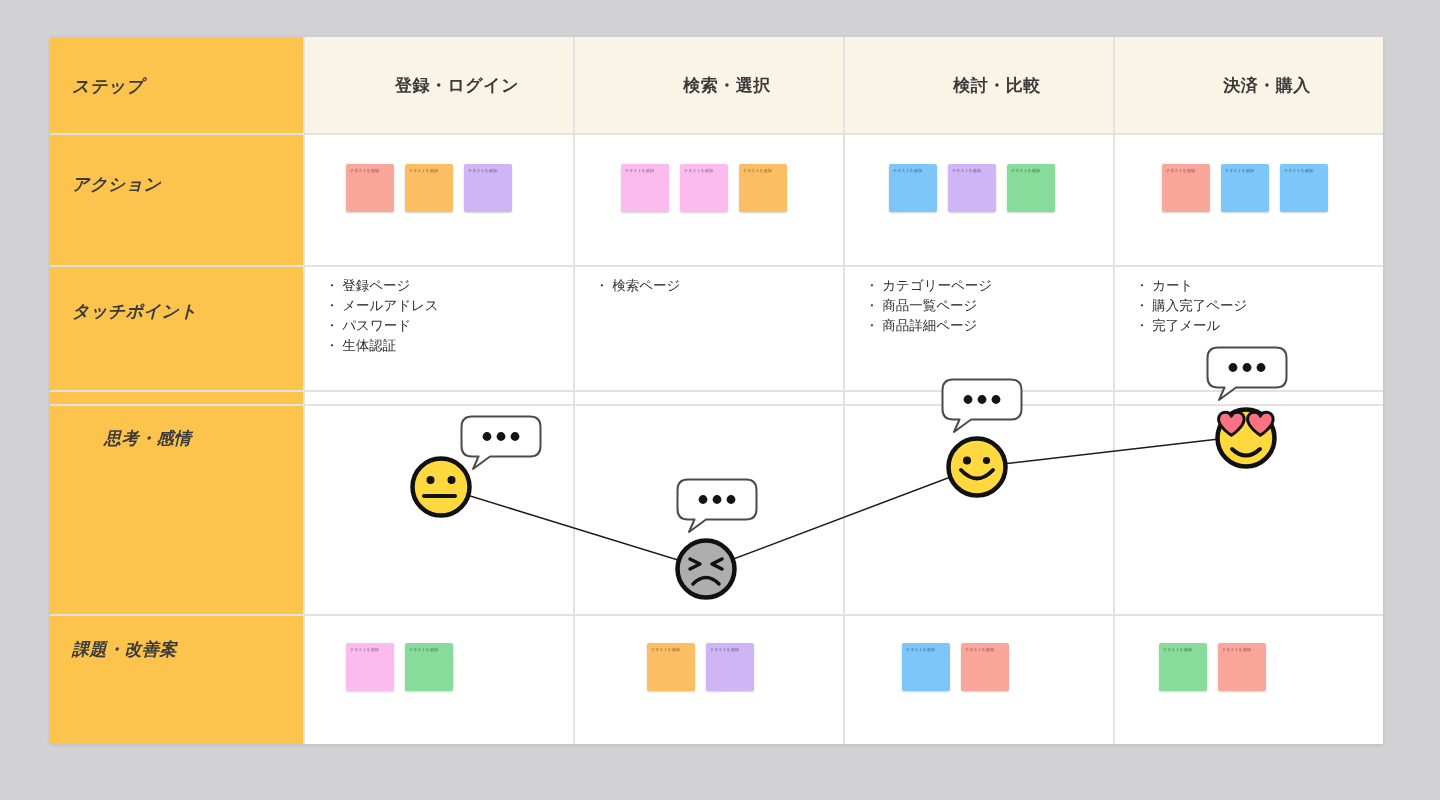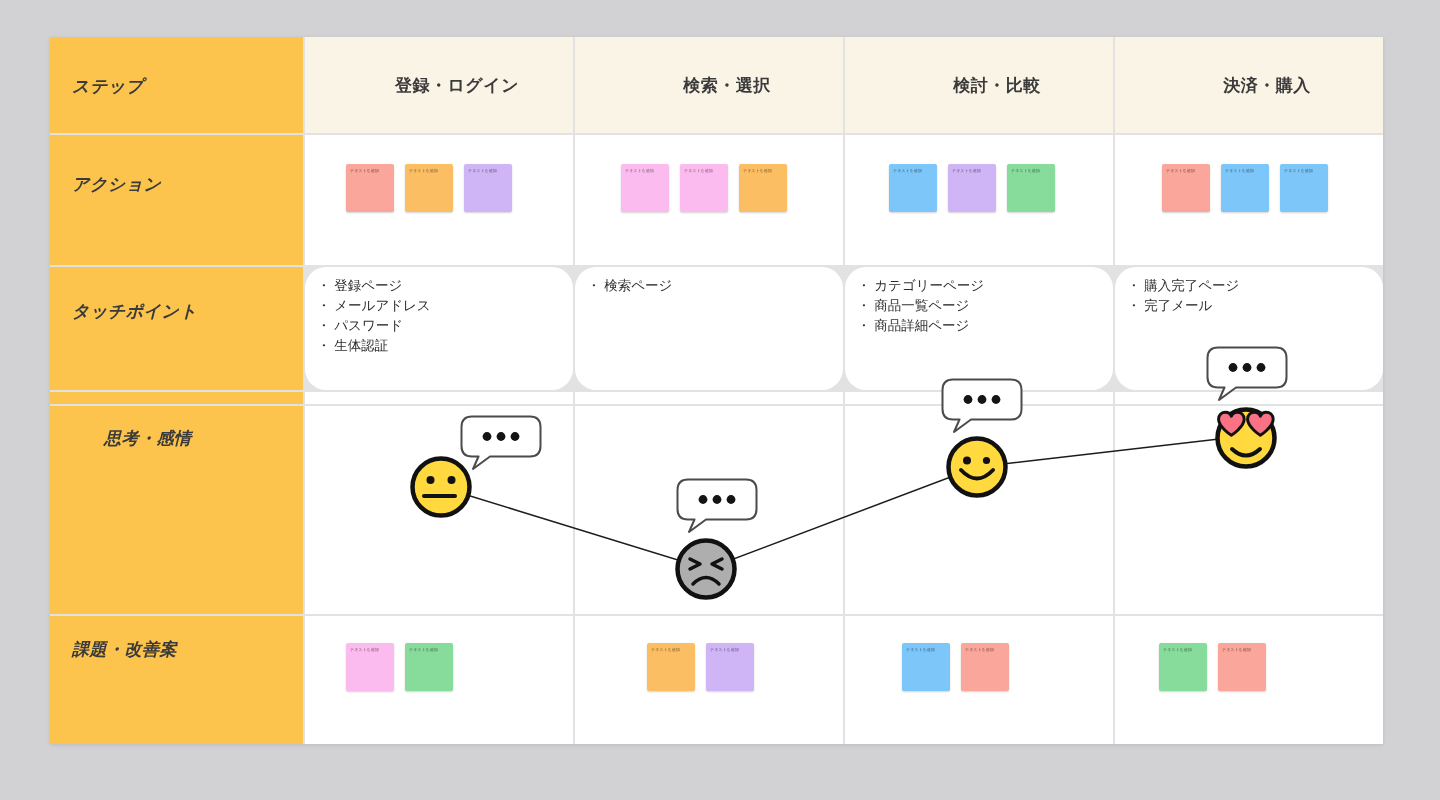--- a/index.html
+++ b/index.html
@@ -54,21 +54,21 @@
     transform:scale(.45); transform-origin:left top; width:220%; white-space:nowrap;
   }
   .sticky.salmon { background:#faa69a; }
   .sticky.orange { background:#fcbe63; }
   .sticky.violet { background:#cfb5f6; }
   .sticky.pink   { background:#fcbbee; }
   .sticky.blue   { background:#7dc6f9; }
   .sticky.green  { background:#87dc9c; }
 
   
-  .cell.touch { padding:9px 12px;border-radius:21px; }
+  .cell.touch { padding:9px 20px; }
   .tp-item { font-size:13.5px; line-height:20px; color:#2e2e2e; }
 
   
   .overlay { position:absolute; left:0; top:0; width:1440px; height:800px; pointer-events:none; }
   .abs { position:absolute; }
 </style>
 </head>
 <body>
 
 <div class="journey-table">
@@ -156,20 +156,21 @@
     </div>
   <div class="cell touch">
       <div class="tp-item">・ 検索ページ</div>
     </div>
   <div class="cell touch">
       <div class="tp-item">・ カテゴリーページ</div>
       <div class="tp-item">・ 商品一覧ページ</div>
       <div class="tp-item">・ 商品詳細ページ</div>
     </div>
   <div class="cell touch">
+      <div class="tp-item">・ カート</div>
       <div class="tp-item">・ 購入完了ページ</div>
       <div class="tp-item">・ 完了メール</div>
     </div>
 
   <div class="cell rowhead"></div>
   <div class="cell"></div>
   <div class="cell"></div>
   <div class="cell"></div>
   <div class="cell"></div>
 

